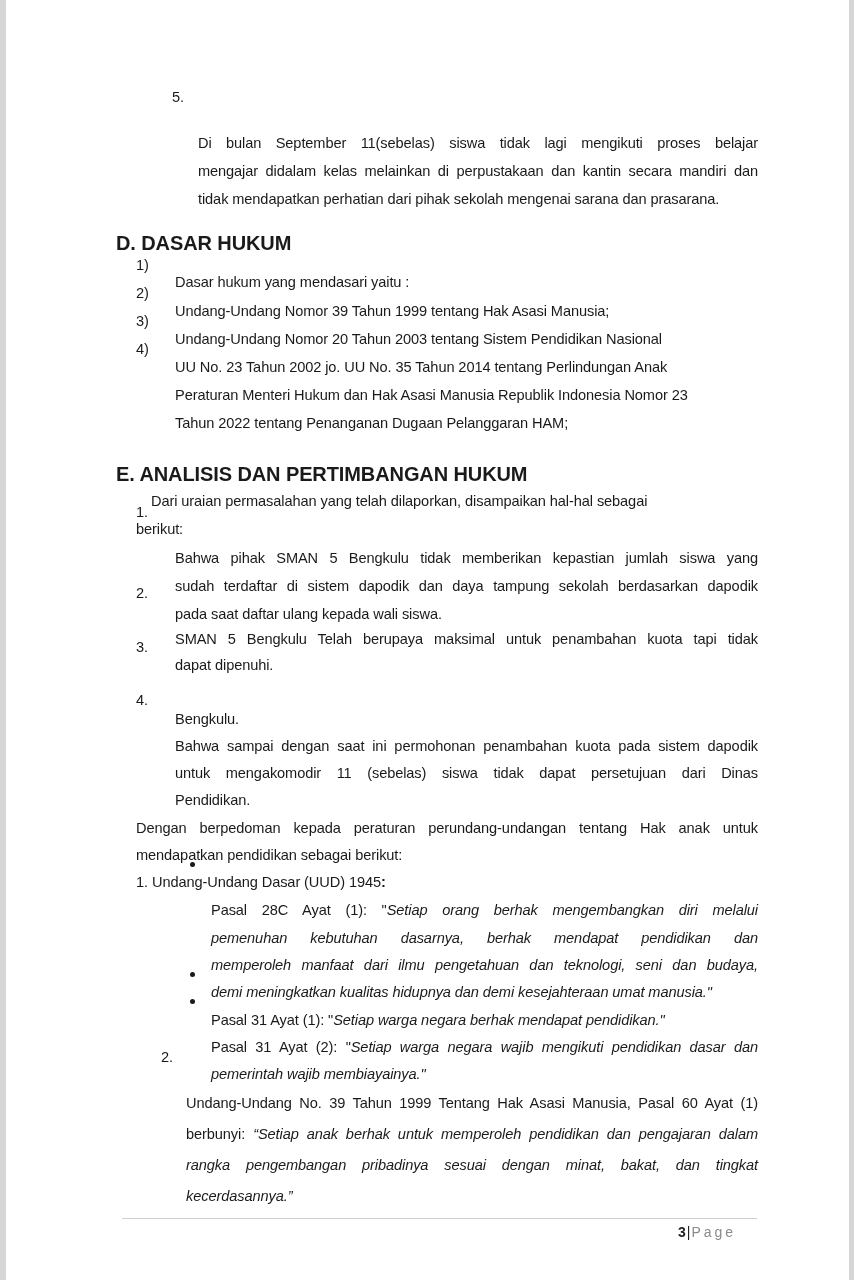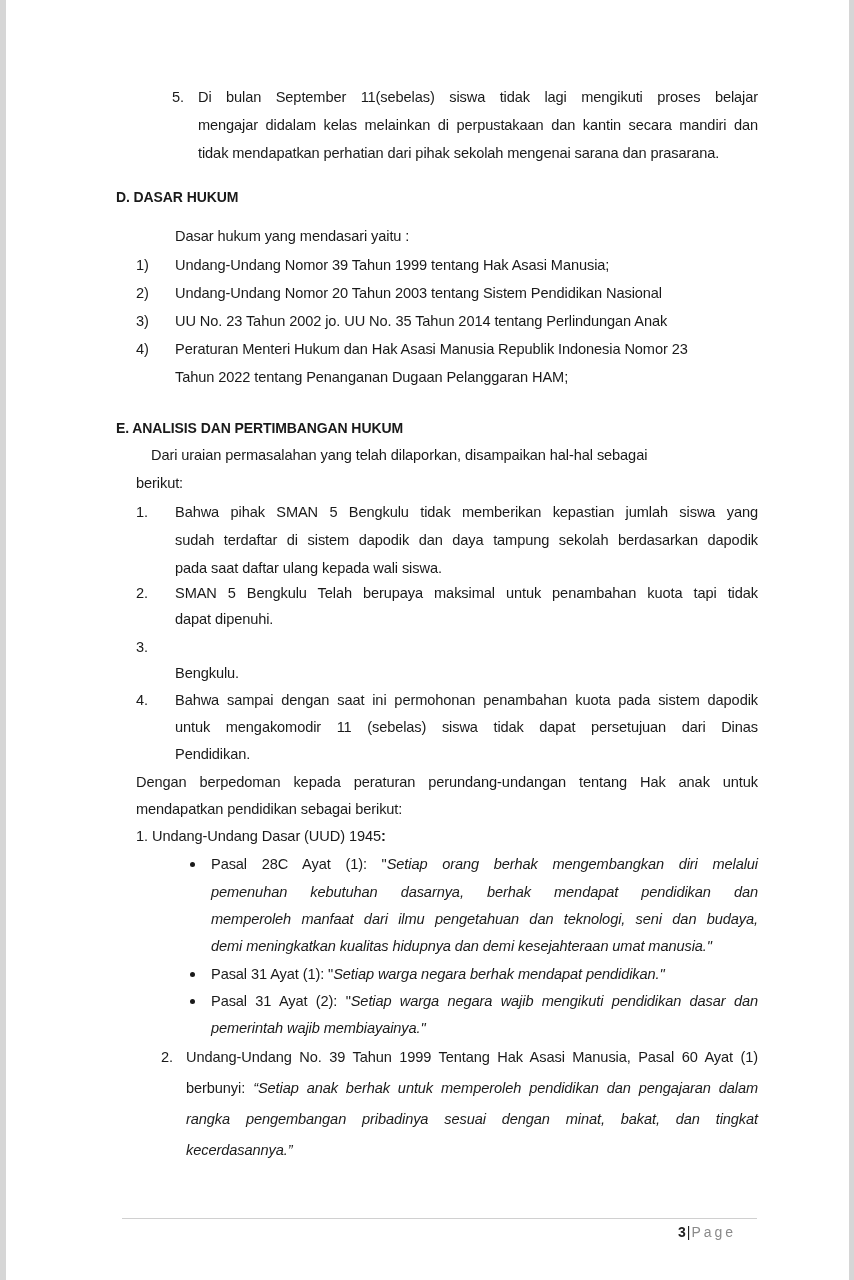--- a/index.html
+++ b/index.html
@@ -10,34 +10,35 @@
       color: #1a1a1a;
       position: relative;
     }
     .page {
       position: absolute; left: 6px; top: 0; width: 843px; height: 1280px;
       background: #ffffff;
     }
     .line {
       position: absolute; font-size: 14.6px; line-height: 18px; white-space: nowrap;
       letter-spacing: -0.1px;
+      margin-top: 46px;
     }
     .just { text-align: justify; text-align-last: justify; white-space: normal; }
     .bold { font-weight: bold; }
     .it { font-style: italic; }
     .num { position: absolute; font-size: 14.6px; line-height: 18px; }
     .bullet {
       position: absolute; width: 5px; height: 5px; border-radius: 50%; background: #1a1a1a;
     }
     .footer-rule { position: absolute; left: 116px; top: 1218px; width: 635px; height: 1px; background: #d0d0d0; }
     .footer { position: absolute; left: 672px; top: 1223px; font-size: 14px; line-height: 18px; }
     .footer .pn { color: #222; font-weight: bold; }
     .footer .sep { color: #222; margin: 0 1px; }
     .footer .pg { color: #8a8a8a; letter-spacing: 3px; }
-    .heading { font-weight: bold; font-size: 14px; }
+    .heading { font-weight: bold; font-size: 20px; }
   </style>
 </head>
 <body>
 
 <div class="page">
 
   <span class="num" style="left:166px; top:88px;">5.</span>
   <div class="line just" style="left:192px; top:88px; width:560px;">Di bulan September 11(sebelas) siswa tidak lagi mengikuti proses belajar</div>
   <div class="line just" style="left:192px; top:116px; width:560px;">mengajar didalam kelas melainkan di perpustakaan dan kantin secara mandiri dan</div>
   <div class="line" style="left:192px; top:144px;">tidak mendapatkan perhatian dari pihak sekolah mengenai sarana dan prasarana.</div>

